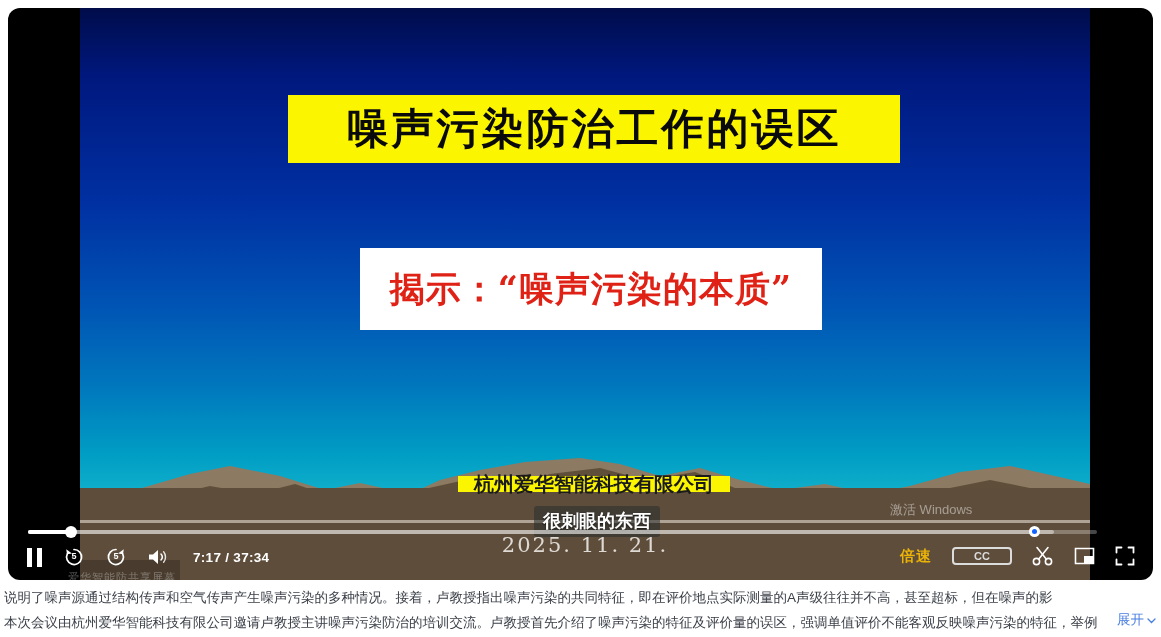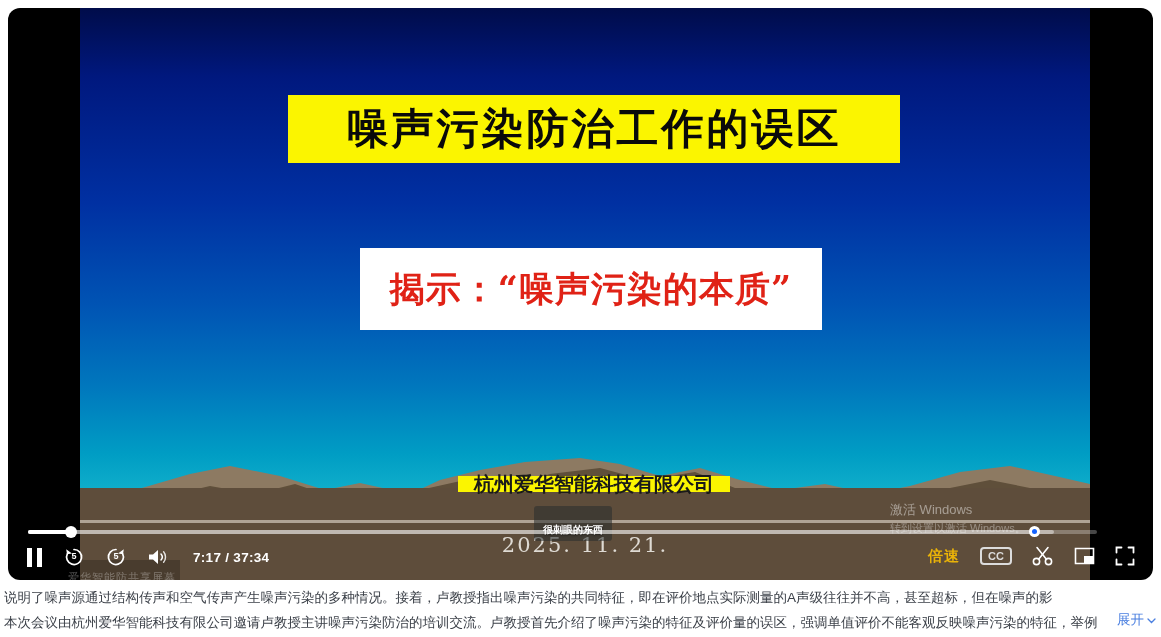--- a/index.html
+++ b/index.html
@@ -93,22 +93,22 @@
     position:absolute; right: 0px; top: 492px; width: 200px;
     color: rgba(255,255,255,.45); text-align:left;
   }
   .winmark .wm1{ font-size:13px; line-height:20px; }
   .winmark .wm2{ font-size:11px; line-height:16px; opacity:.82; }
 
   
   .danmaku{
     position:absolute; left: 454px; top: 498px;
     background: rgba(40,45,45,.55);
-    color:#fff; font-size:10px; font-weight:700;
-    padding: 17px 9px 4px; border-radius:3px;
+    color:#fff; font-size:18px; font-weight:700;
+    padding: 3px 9px 4px; border-radius:3px;
     text-shadow: 0 1px 2px rgba(0,0,0,.7);
     white-space:nowrap;
   }
 
   
   .controls{
     position:absolute; left:0; right:0; bottom:0; height:58px;
   }
   .progress-wrap{
     position:absolute; left:20px; right:56px; top:7px; height:6px;
@@ -146,21 +146,21 @@
     display:flex; align-items:center; justify-content:center;
     color:#fff; cursor:pointer; line-height:1;
   }
   .ctrl-btn svg{ display:block; }
   .time-txt{
     color:#fff; font-size:13.5px; font-weight:600; letter-spacing:.3px;
     margin-left:4px;
   }
   .speed-txt{ color:#eab308; font-size:15px; font-weight:700; letter-spacing:1px; }
   .cc-box{
-    border:2px solid #dcdcdc; border-radius:4px; padding:0px 6px;
+    border:2px solid #dcdcdc; border-radius:4px; padding:0px 20px;
     font-size:11px; font-weight:800; color:#dcdcdc; letter-spacing:0px;
     line-height:14px;
   }
   
   .share-mark{
     position:absolute; left:56px; top:552px;
     font-size:11px; color:rgba(255,255,255,.30);
     letter-spacing:1px; white-space:nowrap;
     background: rgba(0,0,0,.22); padding:10px 4px;text-decoration:underline;
   }
@@ -210,21 +210,20 @@
       </div>
 
       <div class="company-band">
         <span>杭州爱华智能科技有限公司</span>
       </div>
 
       <div class="date-text">2025. 11. 21.</div>
 
       <div class="winmark">
         <div class="wm1">激活 Windows</div>
-        <div class="wm2">转到设置以激活 Windows。</div>
       </div>
 
       <div class="danmaku">很刺眼的东西</div>
     </div>
 
     <div class="share-mark">爱华智能防共享屏幕</div>
 
     <div class="controls">
 
       <div class="progress-wrap">

